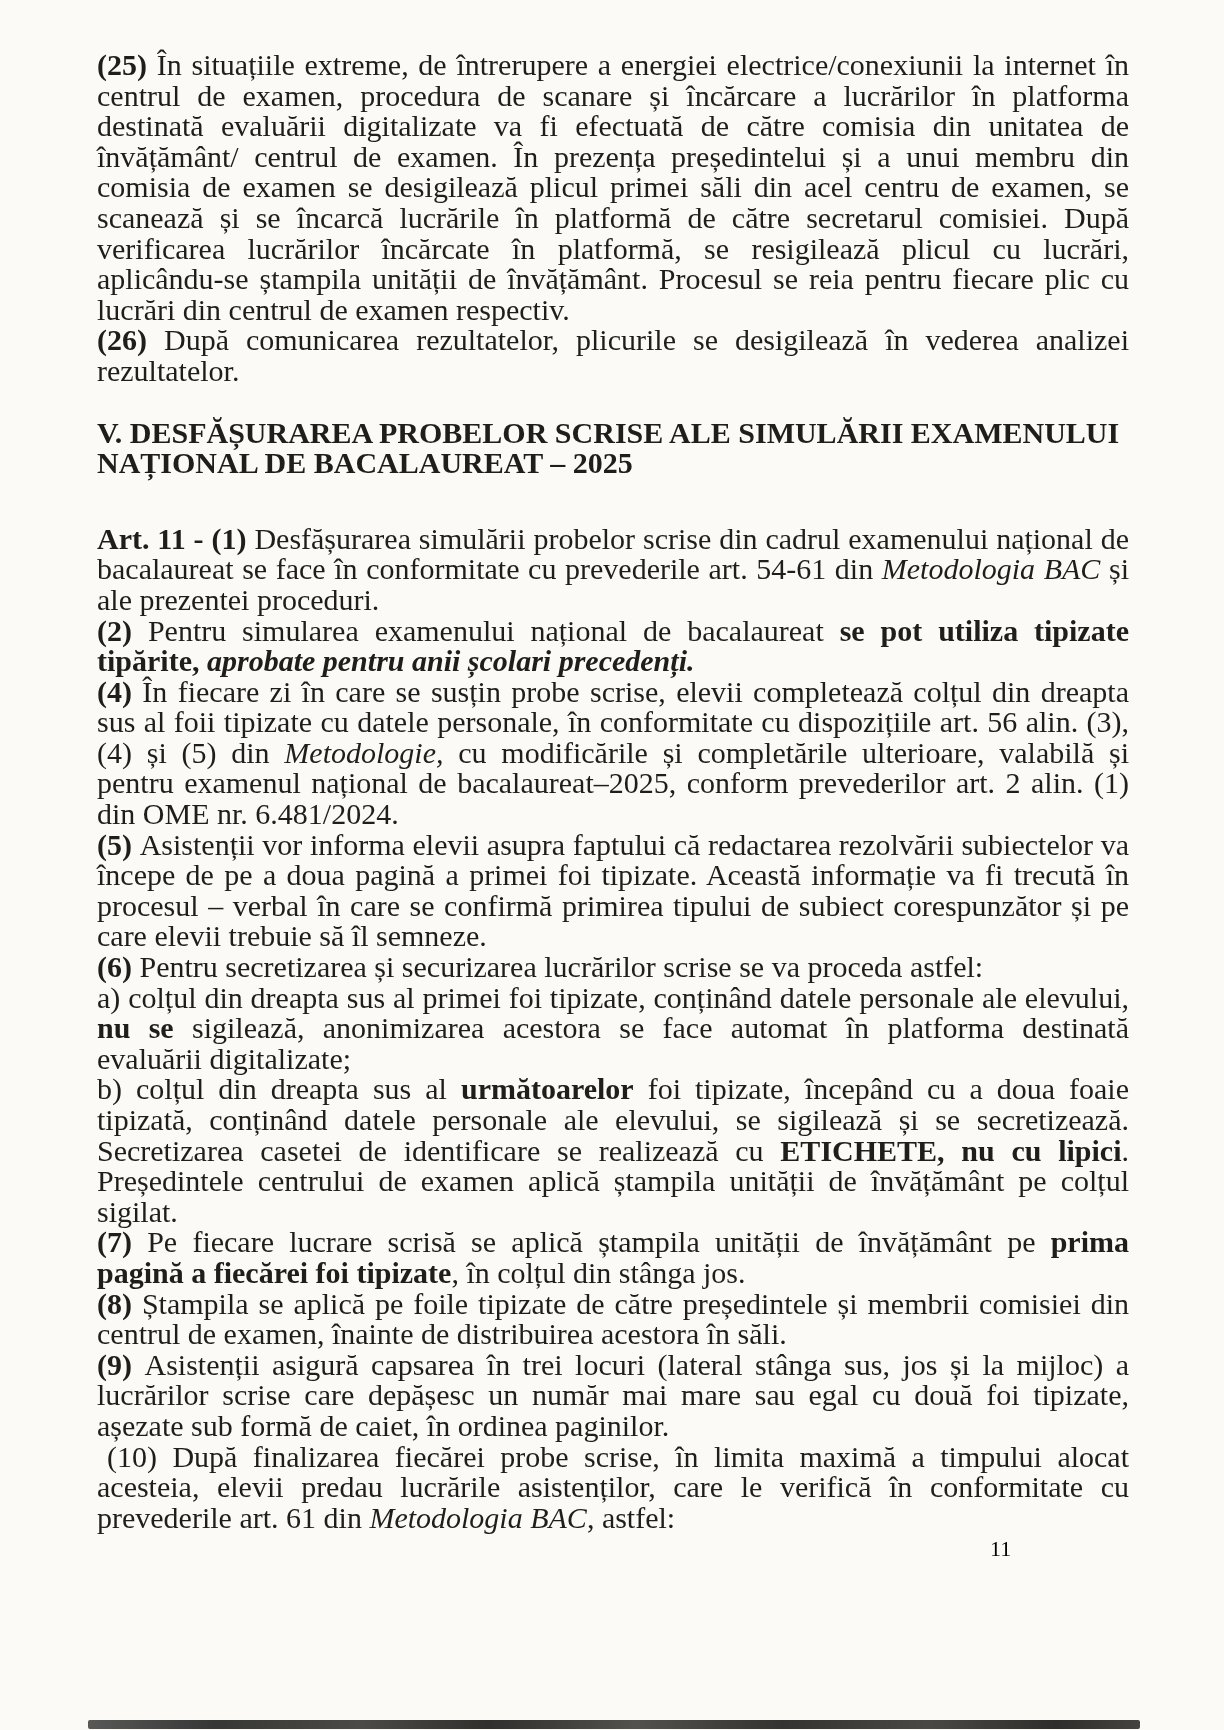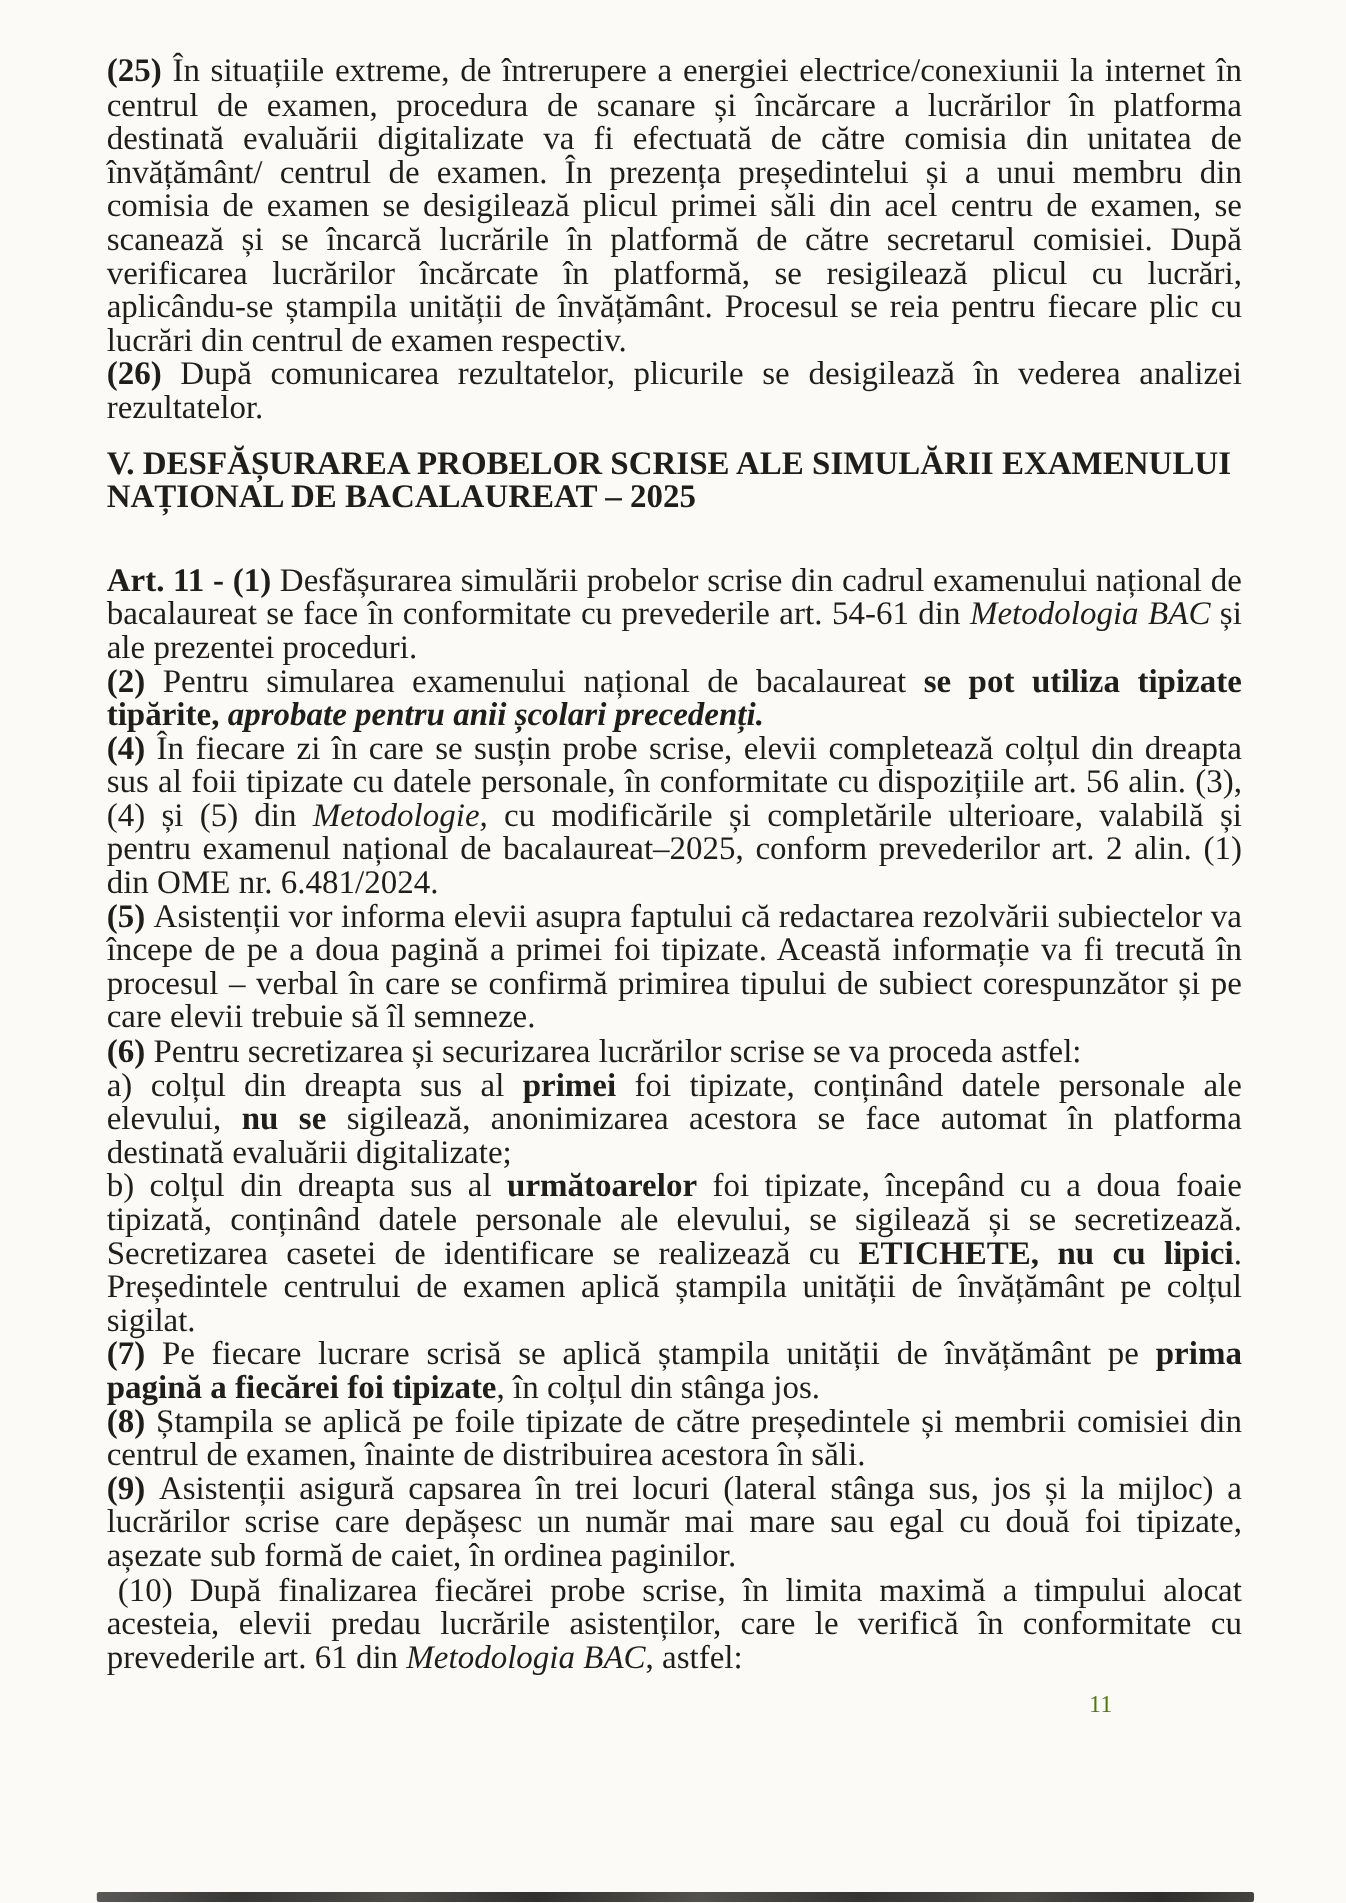--- a/index.html
+++ b/index.html
@@ -25,28 +25,28 @@
   }
   .block {
     margin: 0;
   }
   .block.paragraph {
     text-align: justify;
   }
   .block.heading {
     font-weight: 700;
     text-align: left;
-    margin: 20px 0 45px 0;
+    margin: 31px 0 45px 0;
   }
   .page-number {
     position: absolute;
     left: 990px;
     top: 1536px;
     font-size: 22px;
-    color: #4d7c0f;
+    color: #000000;
   }
   .scan-strip {
     position: absolute;
     left: 88px;
     right: 84px;
     bottom: 1px;
     height: 9px;
     border-radius: 2px;
     background: linear-gradient(90deg,
       #4a4a48 0%, #262624 12%, #3c3b38 26%, #1f1e1c 38%,
@@ -59,21 +59,21 @@
 
 <div class="page-content">
     <div class="block paragraph"><span style="font-weight: 700;">(25) </span><span>În situațiile extreme, de întrerupere a energiei electrice/conexiunii la internet în centrul de examen, procedura de scanare și încărcare a lucrărilor în platforma destinată evaluării digitalizate va fi efectuată de către comisia din unitatea de învățământ/ centrul de examen. În prezența președintelui și a unui membru din comisia de examen se desigilează plicul primei săli din acel centru de examen, se scanează și se încarcă lucrările în platformă de către secretarul comisiei. După verificarea lucrărilor încărcate în platformă, se resigilează plicul cu lucrări, aplicându-se ștampila unității de învățământ. Procesul se reia pentru fiecare plic cu lucrări din centrul de examen respectiv.</span></div>
     <div class="block paragraph"><span style="font-weight: 700; margin-top: 28px;">(26) </span><span>După comunicarea rezultatelor, plicurile se desigilează în vederea analizei rezultatelor.</span></div>
     <div class="block heading"><span style="font-weight: 700;">V. DESFĂȘURAREA PROBELOR SCRISE ALE SIMULĂRII EXAMENULUI NAȚIONAL DE BACALAUREAT – 2025</span></div>
     <div class="block paragraph"><span style="font-weight: 700;">Art. 11 - (1) </span><span>Desfășurarea simulării probelor scrise din cadrul examenului național de bacalaureat se face în conformitate cu prevederile art. 54-61 din </span><span style="font-style: italic;">Metodologia BAC</span><span> și ale prezentei proceduri.</span></div>
     <div class="block paragraph"><span style="font-weight: 700;">(2) </span><span>Pentru simularea examenului național de bacalaureat </span><span style="font-weight: 700;">se pot utiliza tipizate tipărite, </span><span style="font-weight: 700; font-style: italic;">aprobate pentru anii școlari precedenți.</span></div>
     <div class="block paragraph"><span style="font-weight: 700;">(4) </span><span>În fiecare zi în care se susțin probe scrise, elevii completează colțul din dreapta sus al foii tipizate cu datele personale, în conformitate cu dispozițiile art. 56 alin. (3), (4) și (5) din </span><span style="font-style: italic;">Metodologie,</span><span> cu modificările și completările ulterioare, valabilă și pentru examenul național de bacalaureat–2025, conform prevederilor art. 2 alin. (1) din OME nr. 6.481/2024.</span></div>
     <div class="block paragraph"><span style="font-weight: 700;">(5) </span><span>Asistenții vor informa elevii asupra faptului că redactarea rezolvării subiectelor va începe de pe a doua pagină a primei foi tipizate. Această informație va fi trecută în procesul – verbal în care se confirmă primirea tipului de subiect corespunzător și pe care elevii trebuie să îl semneze.</span></div>
     <div class="block paragraph"><span style="font-weight: 700;">(6) </span><span>Pentru secretizarea și securizarea lucrărilor scrise se va proceda astfel:</span></div>
-    <div class="block paragraph"><span>a) colțul din dreapta sus al </span><span style="font-weight: 700;">primei</span><span> foi tipizate, conținând datele personale ale elevului, </span><span style="font-weight: 700;">nu se</span><span> sigilează, anonimizarea acestora se face automat în platforma destinată evaluării digitalizate;</span></div>
+    <div class="block paragraph"><span>a) colțul din dreapta sus al </span><span style="font-weight: 400;">primei</span><span> foi tipizate, conținând datele personale ale elevului, </span><span style="font-weight: 700;">nu se</span><span> sigilează, anonimizarea acestora se face automat în platforma destinată evaluării digitalizate;</span></div>
     <div class="block paragraph"><span>b) colțul din dreapta sus al </span><span style="font-weight: 700;">următoarelor</span><span> foi tipizate, începând cu a doua foaie tipizată, conținând datele personale ale elevului, se sigilează și se secretizează. Secretizarea casetei de identificare se realizează cu </span><span style="font-weight: 700;">ETICHETE, nu cu lipici</span><span>. Președintele centrului de examen aplică ștampila unității de învățământ pe colțul sigilat.</span></div>
     <div class="block paragraph"><span style="font-weight: 700;">(7) </span><span>Pe fiecare lucrare scrisă se aplică ștampila unității de învățământ pe </span><span style="font-weight: 700;">prima pagină a fiecărei foi tipizate</span><span>, în colțul din stânga jos.</span></div>
     <div class="block paragraph"><span style="font-weight: 700;">(8) </span><span>Ștampila se aplică pe foile tipizate de către președintele și membrii comisiei din centrul de examen, înainte de distribuirea acestora în săli.</span></div>
     <div class="block paragraph"><span style="font-weight: 700;">(9) </span><span>Asistenții asigură capsarea în trei locuri (lateral stânga sus, jos și la mijloc) a lucrărilor scrise care depășesc un număr mai mare sau egal cu două foi tipizate, așezate sub formă de caiet, în ordinea paginilor.</span></div>
     <div class="block paragraph"><span style="font-weight: 400; margin-left: 10px;">(10) </span><span>După finalizarea fiecărei probe scrise, în limita maximă a timpului alocat acesteia, elevii predau lucrările asistenților, care le verifică în conformitate cu prevederile art. 61 din </span><span style="font-style: italic;">Metodologia BAC</span><span>, astfel:</span></div>
   </div>
 
 <div class="page-number">11</div>
 
 <div class="scan-strip"></div>

